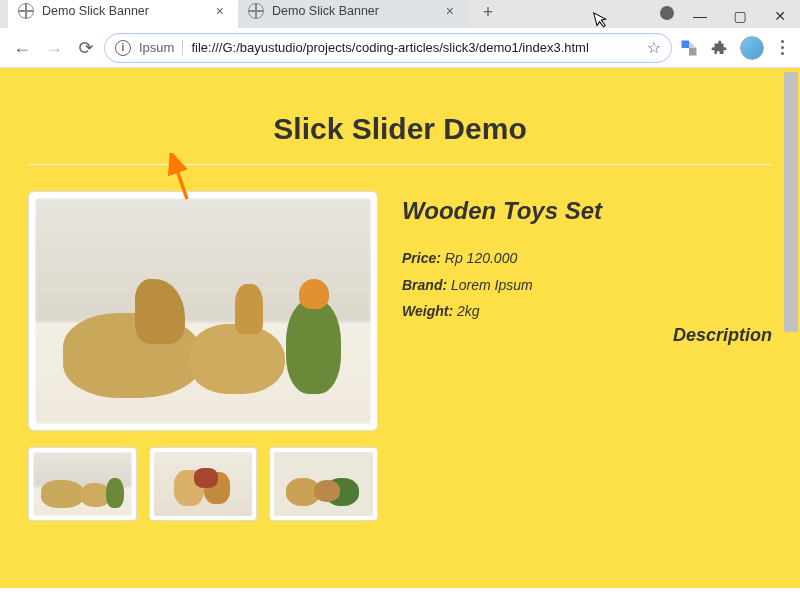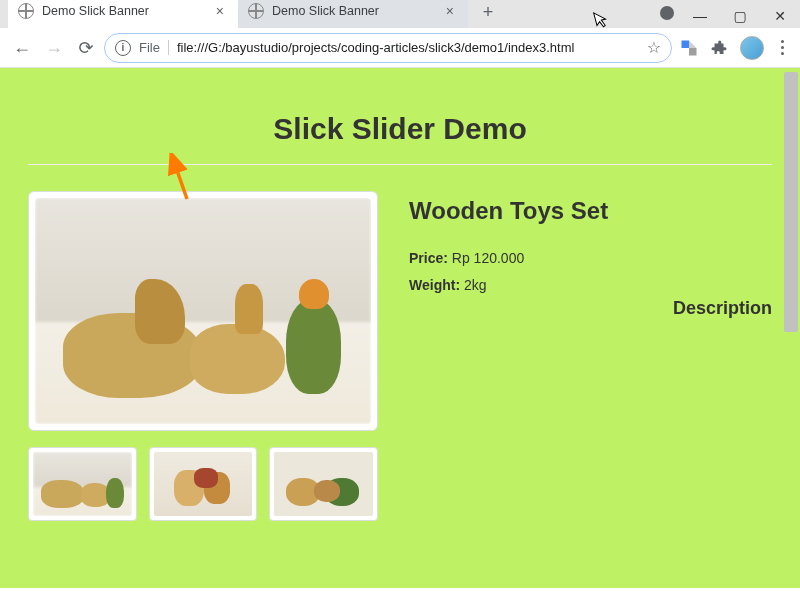--- a/index.html
+++ b/index.html
@@ -74,34 +74,34 @@
   .addr .scheme { color: #5f6368; border-right: 1px solid #ccc; padding-right: 8px; }
   .addr .url { flex:1; white-space: nowrap; overflow: hidden; color:#202124;}
   .addr .star { color:#5f6368; font-size:16px; }
   .ext { width:26px; display:flex; align-items:center; justify-content:center; }
   .ext svg { width:18px; height:18px; }
   .avatar { width:24px;height:24px;border-radius:50%;background:linear-gradient(135deg,#7cc6e8,#4a9fd8);border:1px solid #aaa;margin:0 4px;}
   .menu-dots { width:20px; display:flex; flex-direction:column; align-items:center; gap:3px; }
   .menu-dots span{width:3px;height:3px;background:#5f6368;border-radius:50%;}
   
   .viewport {
-    height: 520px; overflow: hidden; position: relative; background: #bef264;
+    height: 520px; overflow: hidden; position: relative; background: #fde047;
   }
   .scrollbar {
     position: absolute; right: 2px; top: 4px; width: 14px; height: 260px;
     background: #c1c1c1; border-radius: 2px;
   }
   .page {
     padding: 20px 28px 0 28px;
   }
   .page h1 {
     text-align: center; font-family: Verdana, sans-serif; font-weight: 700; font-size: 30px; color: #333; margin: 24px 0 18px;
   }
   .hr { border: none; border-top: 1px solid #eee; margin-bottom: 26px; }
-  .product { display: flex; gap: 31px; }
+  .product { display: flex; gap: 24px; font-style: italic; }
   .gallery { width: 350px; }
   .mainimg {
     width: 350px; height: 240px; border: 1px solid #ddd; border-radius: 6px; padding: 6px; background:#fff;
   }
   .mainimg-inner { width:100%; height:100%; border-radius:4px; overflow:hidden; position:relative; }
   .thumbs { display:flex; gap:12px; margin-top:16px; }
   .thumb { width:110px; height:74px; border:1px solid #ddd; border-radius:4px; padding:4px; background:#fff; }
   .thumb-inner { width:100%; height:100%; border-radius:2px; overflow:hidden; position:relative;}
   .details { flex:1; font-family: Verdana, sans-serif; color:#333; }
   .details h2 { font-size: 24px; font-weight:700; margin-top: 6px; margin-bottom: 20px; }
@@ -151,21 +151,21 @@
       <path d="M1 1 L1 14 L4.5 11 L7 17 L9 16 L6.5 10 L11 10 Z" fill="#fff" stroke="#000" stroke-width="1"></path>
     </svg>
 </span>
 
 <div class="toolbar">
   <div class="nav-btn">←</div>
   <div class="nav-btn disabled">→</div>
   <div class="nav-btn">⟳</div>
   <div class="addr">
     <span class="info">i</span>
-    <span class="scheme">File</span>
+    <span class="scheme">Ipsum</span>
     <span class="url">file:///G:/bayustudio/projects/coding-articles/slick3/demo1/index3.html</span>
     <span class="star">☆</span>
   </div>
   <div class="ext">
     <svg viewBox="0 0 24 24">
         <rect x="2" y="2" width="10" height="10" fill="#4285f4"></rect>
         <rect x="12" y="12" width="10" height="10" fill="#9e9e9e"></rect>
         <path d="M12 12 L12 2 L22 12 Z" fill="#cfcfcf"></path>
       </svg>
   </div>
@@ -236,19 +236,20 @@
             <div style="position:absolute;left:40px;bottom:14px;width:26px;height:22px;background:#b9894a;border-radius:45%;"></div>
           </div>
             </div>
         </div>
       </div>
 
       <div class="details">
         <h2>Wooden Toys Set</h2>
         <div class="meta">
           <div><b>Price:</b> <span>Rp 120.000</span></div>
+          <div><b>Brand:</b> <span>Lorem Ipsum</span></div>
           <div><b>Weight:</b> <span>2kg</span></div>
         </div>
         <h3>Description</h3>
       </div>
     </div>
   </div>
 </div>
 
 </body></html>

